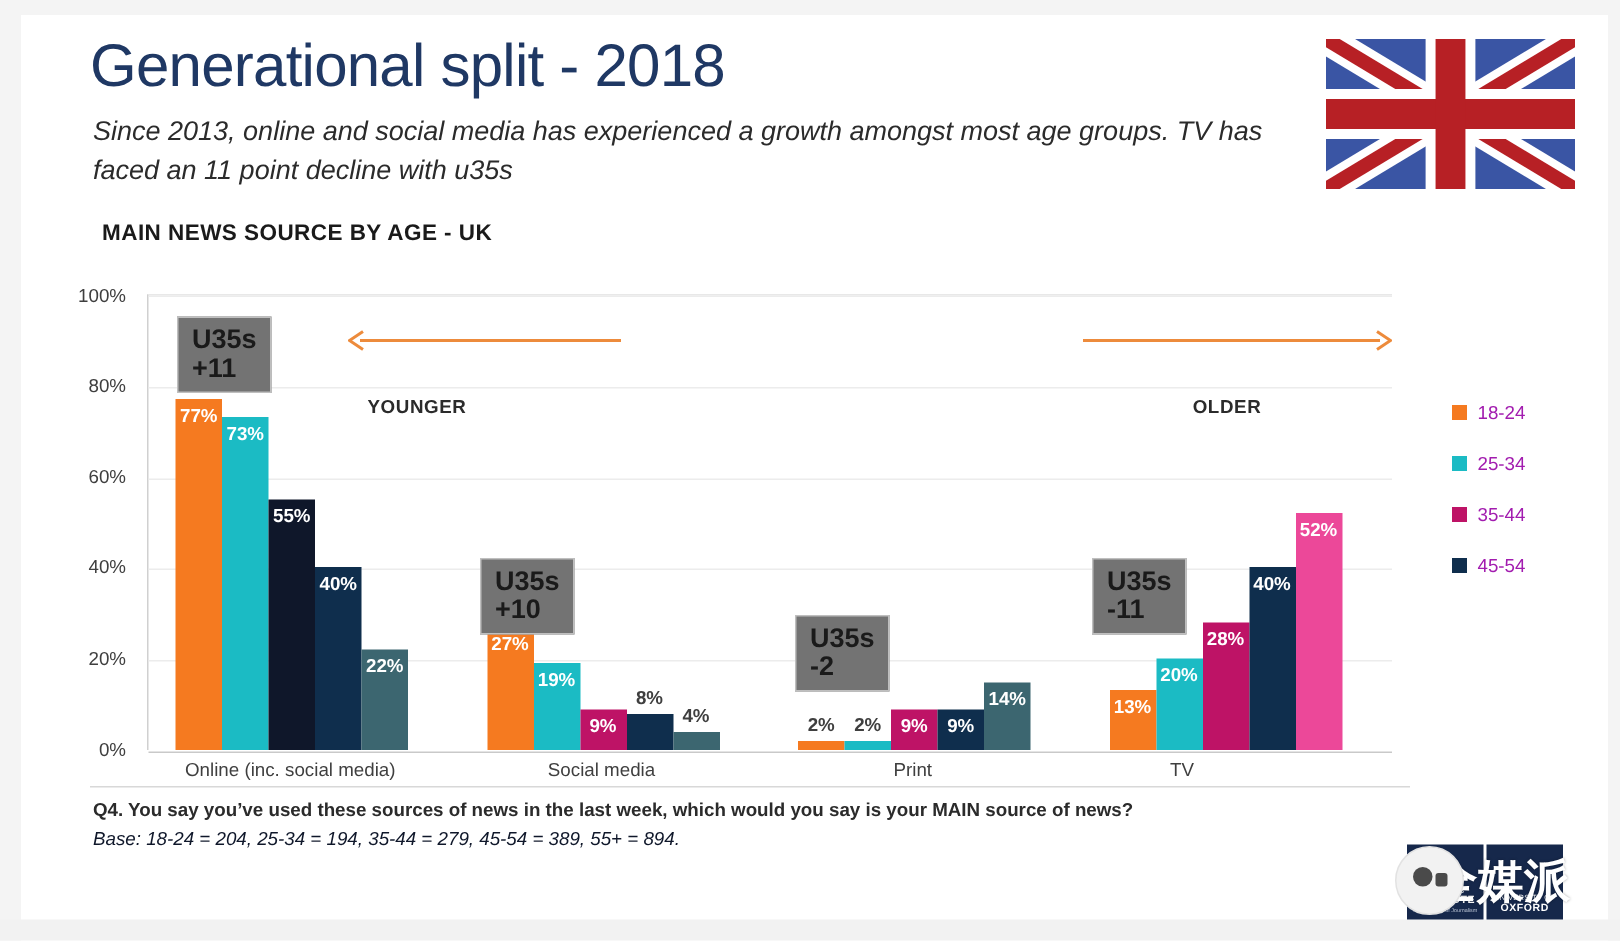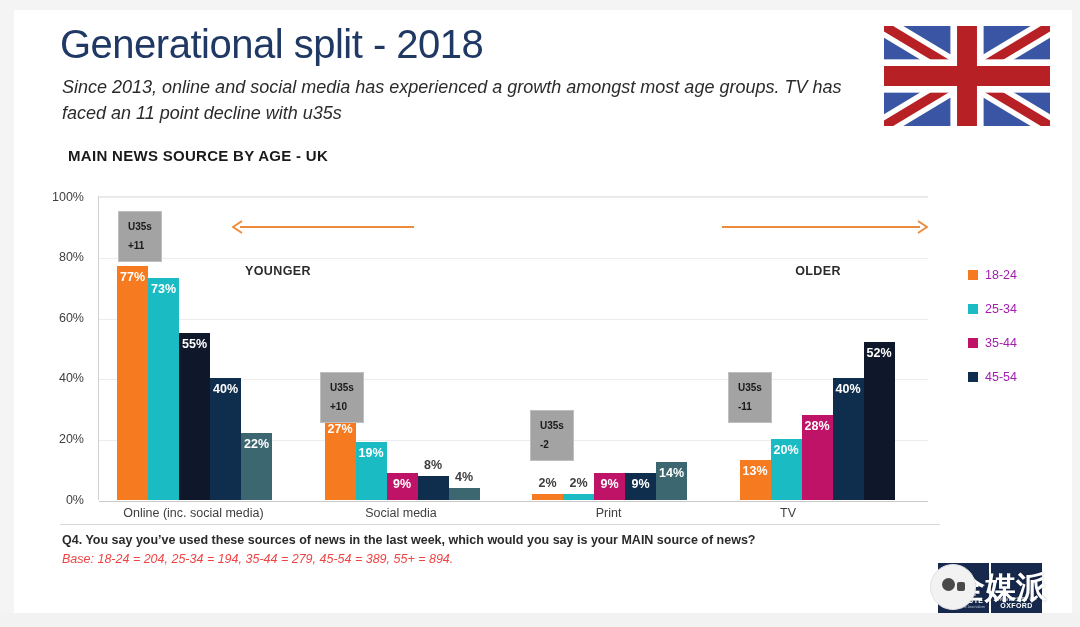--- a/index.html
+++ b/index.html
@@ -63,23 +63,23 @@
   .bar .val.inside{ top:4px;color:#ffffff; }
   .bar .val.outside{ top:-18px;color:#3f3f3f; }
   .catlabel{
     position:absolute;top:320px;
     font-size:12.5px;color:#3f3f3f;text-align:center;
     transform:translateX(-50%);white-space:nowrap;
   }
   
   .callout{
     position:absolute;
-    border:1px solid #bfbfbf;background:#a3a3a3;
+    border:1px solid #bfbfbf;background:#737373;
     padding:5px 9px 6px 9px;
-    font-size:10px;font-weight:bold;color:#1a1a1a;line-height:19px;
+    font-size:18px;font-weight:bold;color:#1a1a1a;line-height:19px;
     z-index:6;
   }
   
   .arrow{position:absolute;height:14px;z-index:4;}
   .dirlabel{
     position:absolute;font-size:12.5px;font-weight:bold;color:#2b2b2b;
     letter-spacing:.4px;transform:translateX(-50%);z-index:5;
   }
   
   .legend{
@@ -95,21 +95,21 @@
   
   .foot-rule{
     position:absolute;left:60px;top:524px;width:880px;height:1px;background:#d8d8d8;
   }
   .foot-q{
     position:absolute;left:62px;top:533px;
     font-size:12.5px;font-weight:bold;color:#2b2b2b;
   }
   .foot-base{
     position:absolute;left:62px;top:552px;
-    font-size:12.5px;font-style:italic;color:#ef4444;
+    font-size:12.5px;font-style:italic;color:#0f172a;
   }
   
   .logos{
     position:absolute;left:938px;top:563px;width:104px;height:50px;
     display:flex;gap:2px;
   }
   .logo-box{
     flex:1;background:#16284b;position:relative;overflow:hidden;
     display:flex;flex-direction:column;align-items:center;justify-content:flex-end;
     padding-bottom:3px;box-sizing:border-box;
@@ -229,36 +229,36 @@
         </div>
         <div class="bar" style="left: 464px; width: 31px; height: 6.08px; background: rgb(27, 187, 196);">
           <span class="val outside">2%</span>
         </div>
         <div class="bar" style="left: 495px; width: 31px; height: 27.36px; background: rgb(190, 19, 102);">
           <span class="val inside">9%</span>
         </div>
         <div class="bar" style="left: 526px; width: 31px; height: 27.36px; background: rgb(15, 46, 77);">
           <span class="val inside">9%</span>
         </div>
-        <div class="bar" style="left: 557px; width: 31px; height: 38px; background: rgb(60, 102, 112);">
+        <div class="bar" style="left: 557px; width: 31px; height: 45px; background: rgb(60, 102, 112);">
           <span class="val inside">14%</span>
         </div>
         <div class="bar" style="left: 640.5px; width: 31px; height: 39.52px; background: rgb(245, 122, 32);">
           <span class="val inside">13%</span>
         </div>
         <div class="bar" style="left: 671.5px; width: 31px; height: 60.8px; background: rgb(27, 187, 196);">
           <span class="val inside">20%</span>
         </div>
         <div class="bar" style="left: 702.5px; width: 31px; height: 85.12px; background: rgb(190, 19, 102);">
           <span class="val inside">28%</span>
         </div>
         <div class="bar" style="left: 733.5px; width: 31px; height: 121.6px; background: rgb(15, 46, 77);">
           <span class="val inside">40%</span>
         </div>
-        <div class="bar" style="left: 764.5px; width: 31px; height: 158.08px; background: #0f172a;">
+        <div class="bar" style="left: 764.5px; width: 31px; height: 158.08px; background: #ec4899;">
           <span class="val inside">52%</span>
         </div>
       </div>
     <div id="catlabels">
         <div class="catlabel" style="left: 193.5px;">Online (inc. social media)</div>
         <div class="catlabel" style="left: 401px;">Social media</div>
         <div class="catlabel" style="left: 608.5px;">Print</div>
         <div class="catlabel" style="left: 788px; text-align: right;">TV</div>
       </div>
     <div id="overlays">

